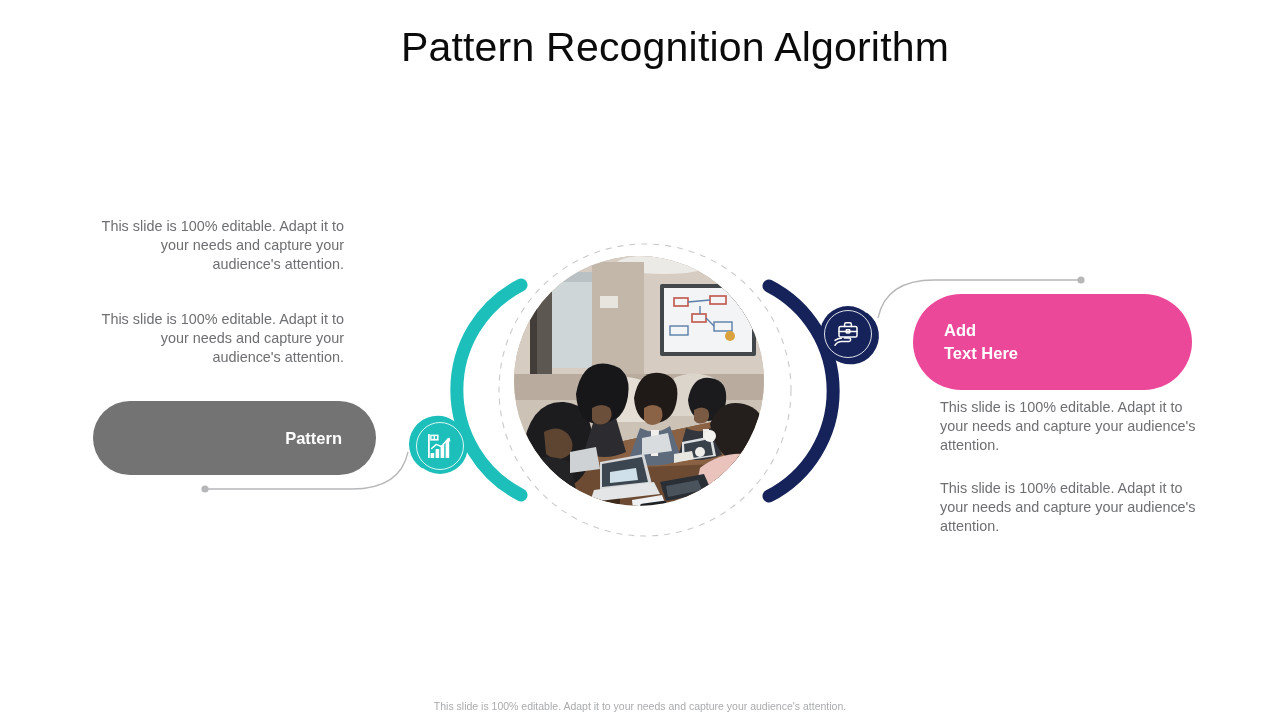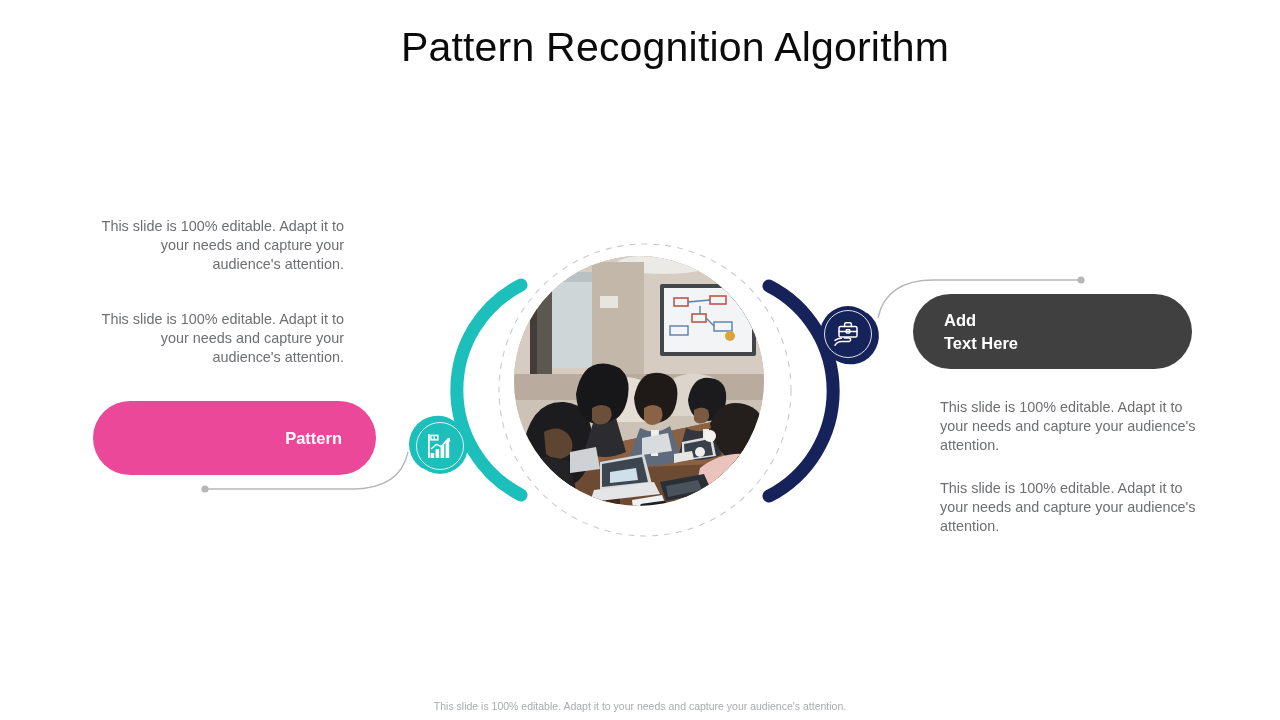--- a/index.html
+++ b/index.html
@@ -70,31 +70,31 @@
     color: #ffffff;
     font-weight: bold;
     font-size: 16.5px;
     line-height: 23px;
   }
   .pill-teal {
     left: 93px;
     top: 401px;
     width: 283px;
     height: 74px;
-    background: #ec4899;
+    background: #737373;
     justify-content: flex-end;
     text-align: right;
     padding-right: 34px;
   }
   .pill-navy {
     left: 913px;
     top: 294px;
     width: 279px;
-    height: 75px;
-    background: #404040;
+    height: 96px;
+    background: #ec4899;
     justify-content: flex-start;
     text-align: left;
     padding-left: 31px;
   }
   .pill span { display: block; }
 
   
   .connectors {
     position: absolute;
     left: 0;

